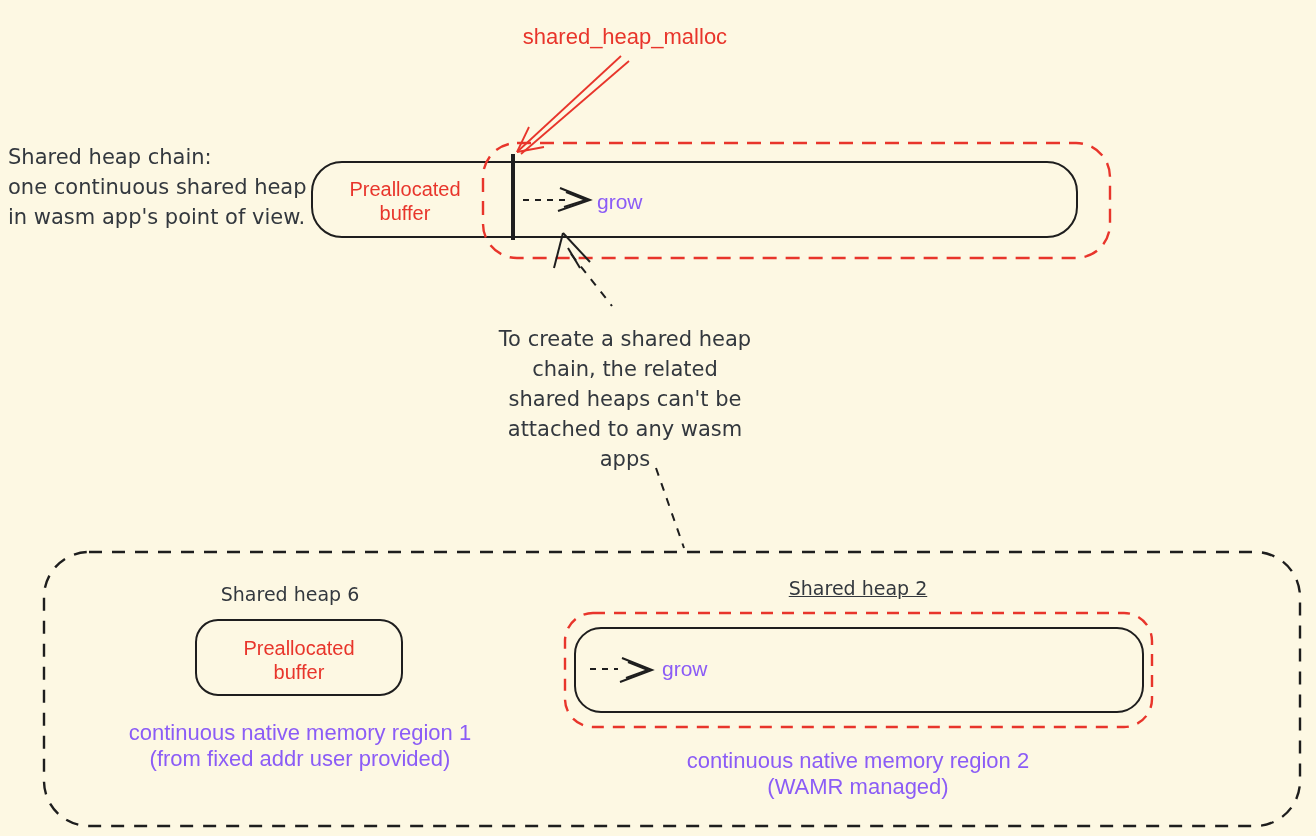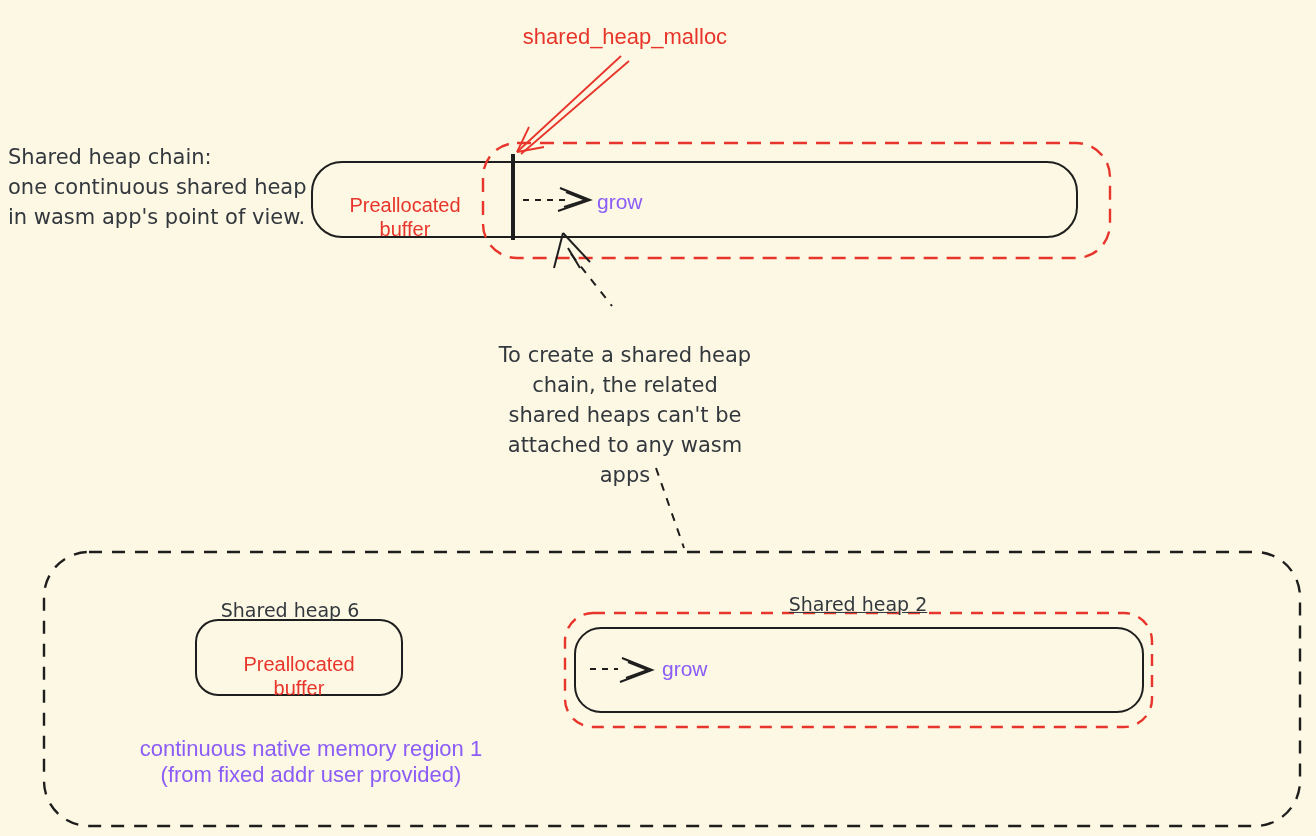--- a/index.html
+++ b/index.html
@@ -26,30 +26,30 @@
     color: #33383e;
   }
   .rounded {
     font-family: "DejaVu Sans", sans-serif;
   }
   .plain {
     font-family: "Liberation Sans", sans-serif;
     color: #8b5cf6;
   }
   .red { color: #e8352b; }
-  .center { text-align: center; margin-top: 16px; }
+  .center { text-align: center; }
 
   .left-note   { left: 8px;   top: 142px; font-size: 21px; line-height: 30px; }
   .malloc      { left: 505px; top: 24px;  width: 240px; font-size: 22px; text-align: center; }
   .buf-top     { left: 330px; top: 177px; width: 150px; font-size: 20px; line-height: 24px; }
   .grow-top    { left: 597px; top: 190px; font-size: 21px; }
   .mid-note    { left: 465px; top: 324px; width: 320px; font-size: 21px; line-height: 30px; }
   .h1-title    { left: 190px; top: 583px; width: 200px; font-size: 19px; }
   .buf-bottom  { left: 196px; top: 636px; width: 206px; font-size: 20px; line-height: 24px; }
-  .caption1    { left: 111px; top: 720px; width: 400px; font-size: 22px; line-height: 26px; }
+  .caption1    { left: 100px; top: 720px; width: 400px; font-size: 22px; line-height: 26px; }
   .h2-title    { left: 758px; top: 577px; width: 200px; font-size: 19px; text-decoration: underline; }
   .grow-bottom { left: 662px; top: 657px; font-size: 21px; }
   .caption2    { left: 658px; top: 748px; width: 400px; font-size: 22px; line-height: 26px; }
 </style>
 </head>
 <body>
 
 <div id="canvas">
 
   <svg id="strokes" viewBox="0 0 1316 836">
@@ -120,14 +120,16 @@
   <div class="t plain red center buf-bottom">Preallocated
 buffer</div>
 
   <div class="t plain center caption1">continuous native memory region 1
 (from fixed addr user provided)</div>
 
   <div class="t rounded center h2-title">Shared heap 2</div>
 
   <div class="t plain grow-bottom">grow</div>
 
+  <div class="t plain center caption2">continuous native memory region 2
+(WAMR managed)</div>
 
 </div>
 
 </body></html>

